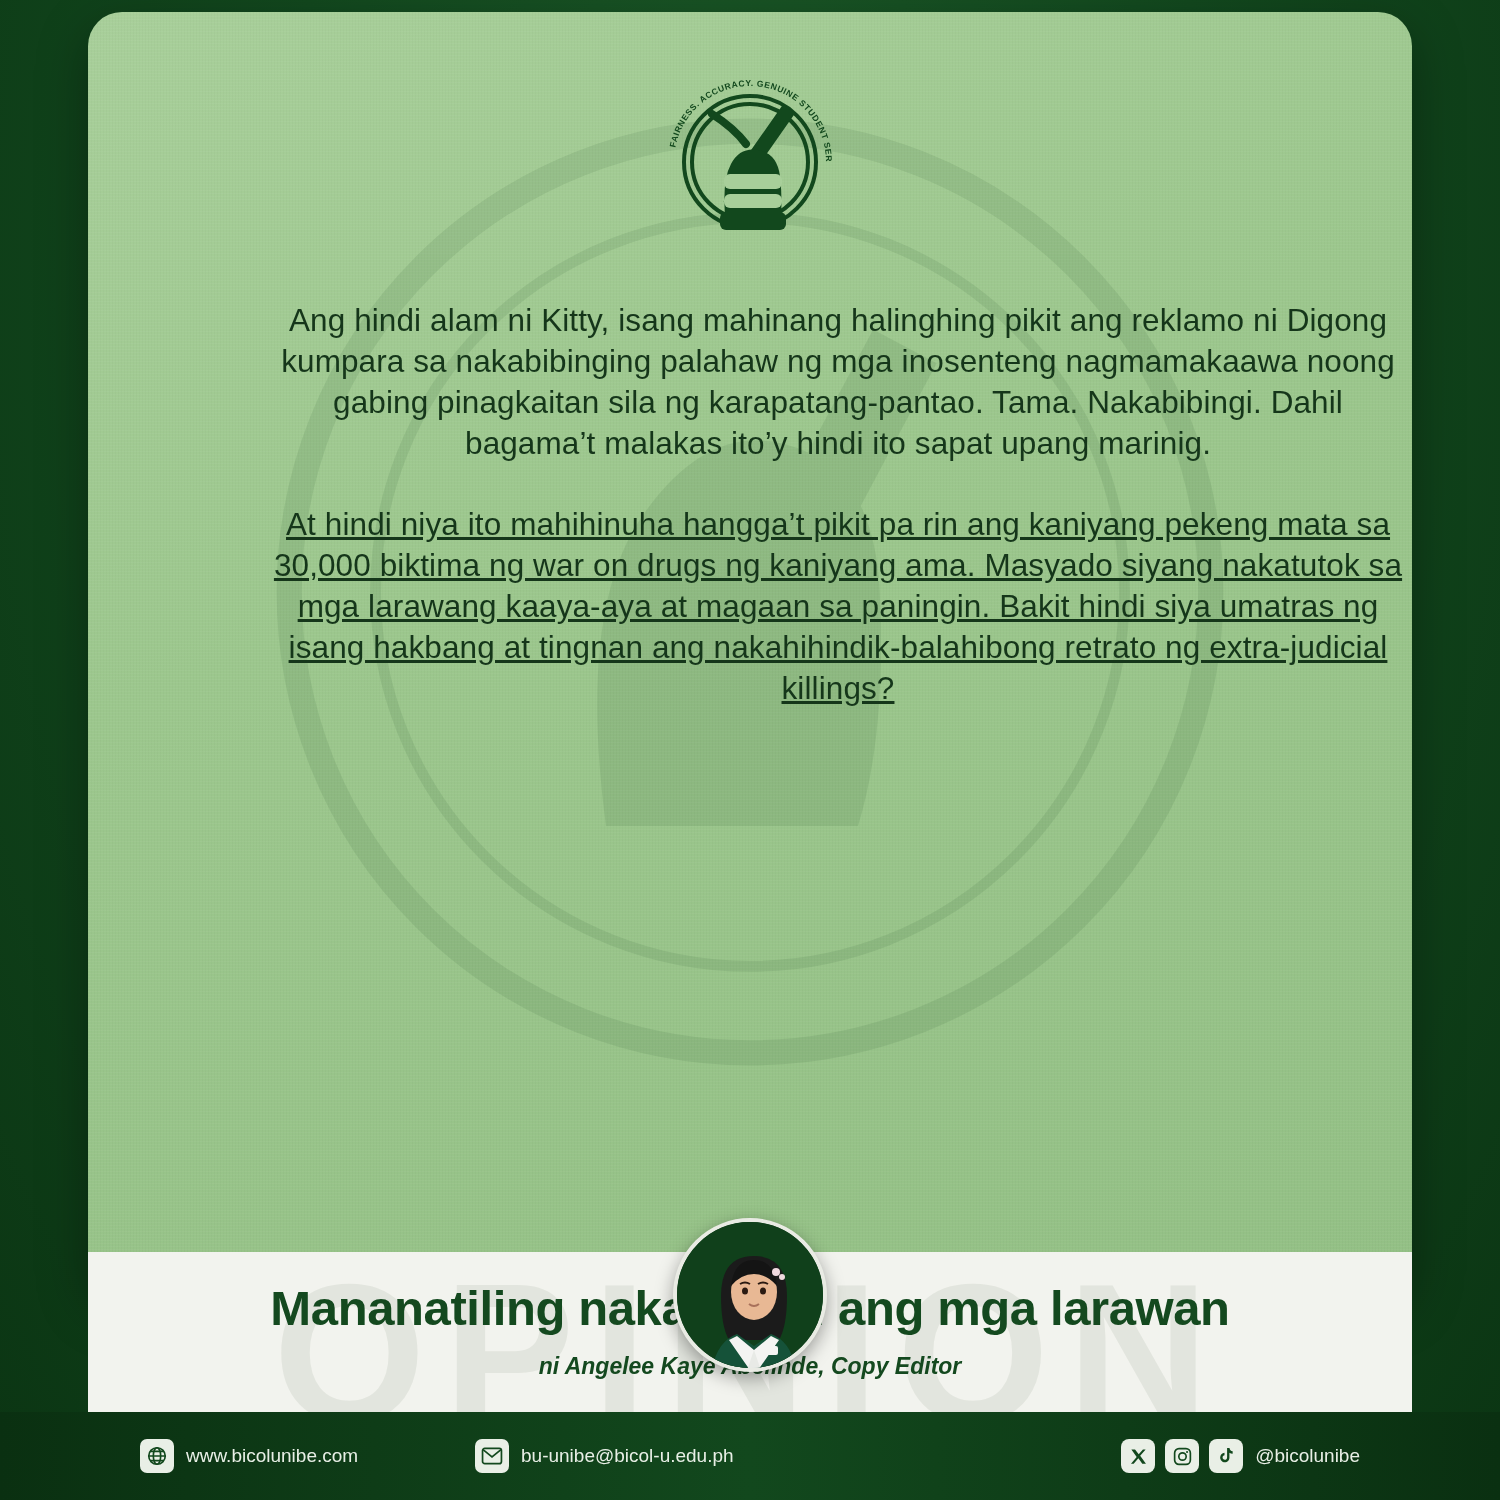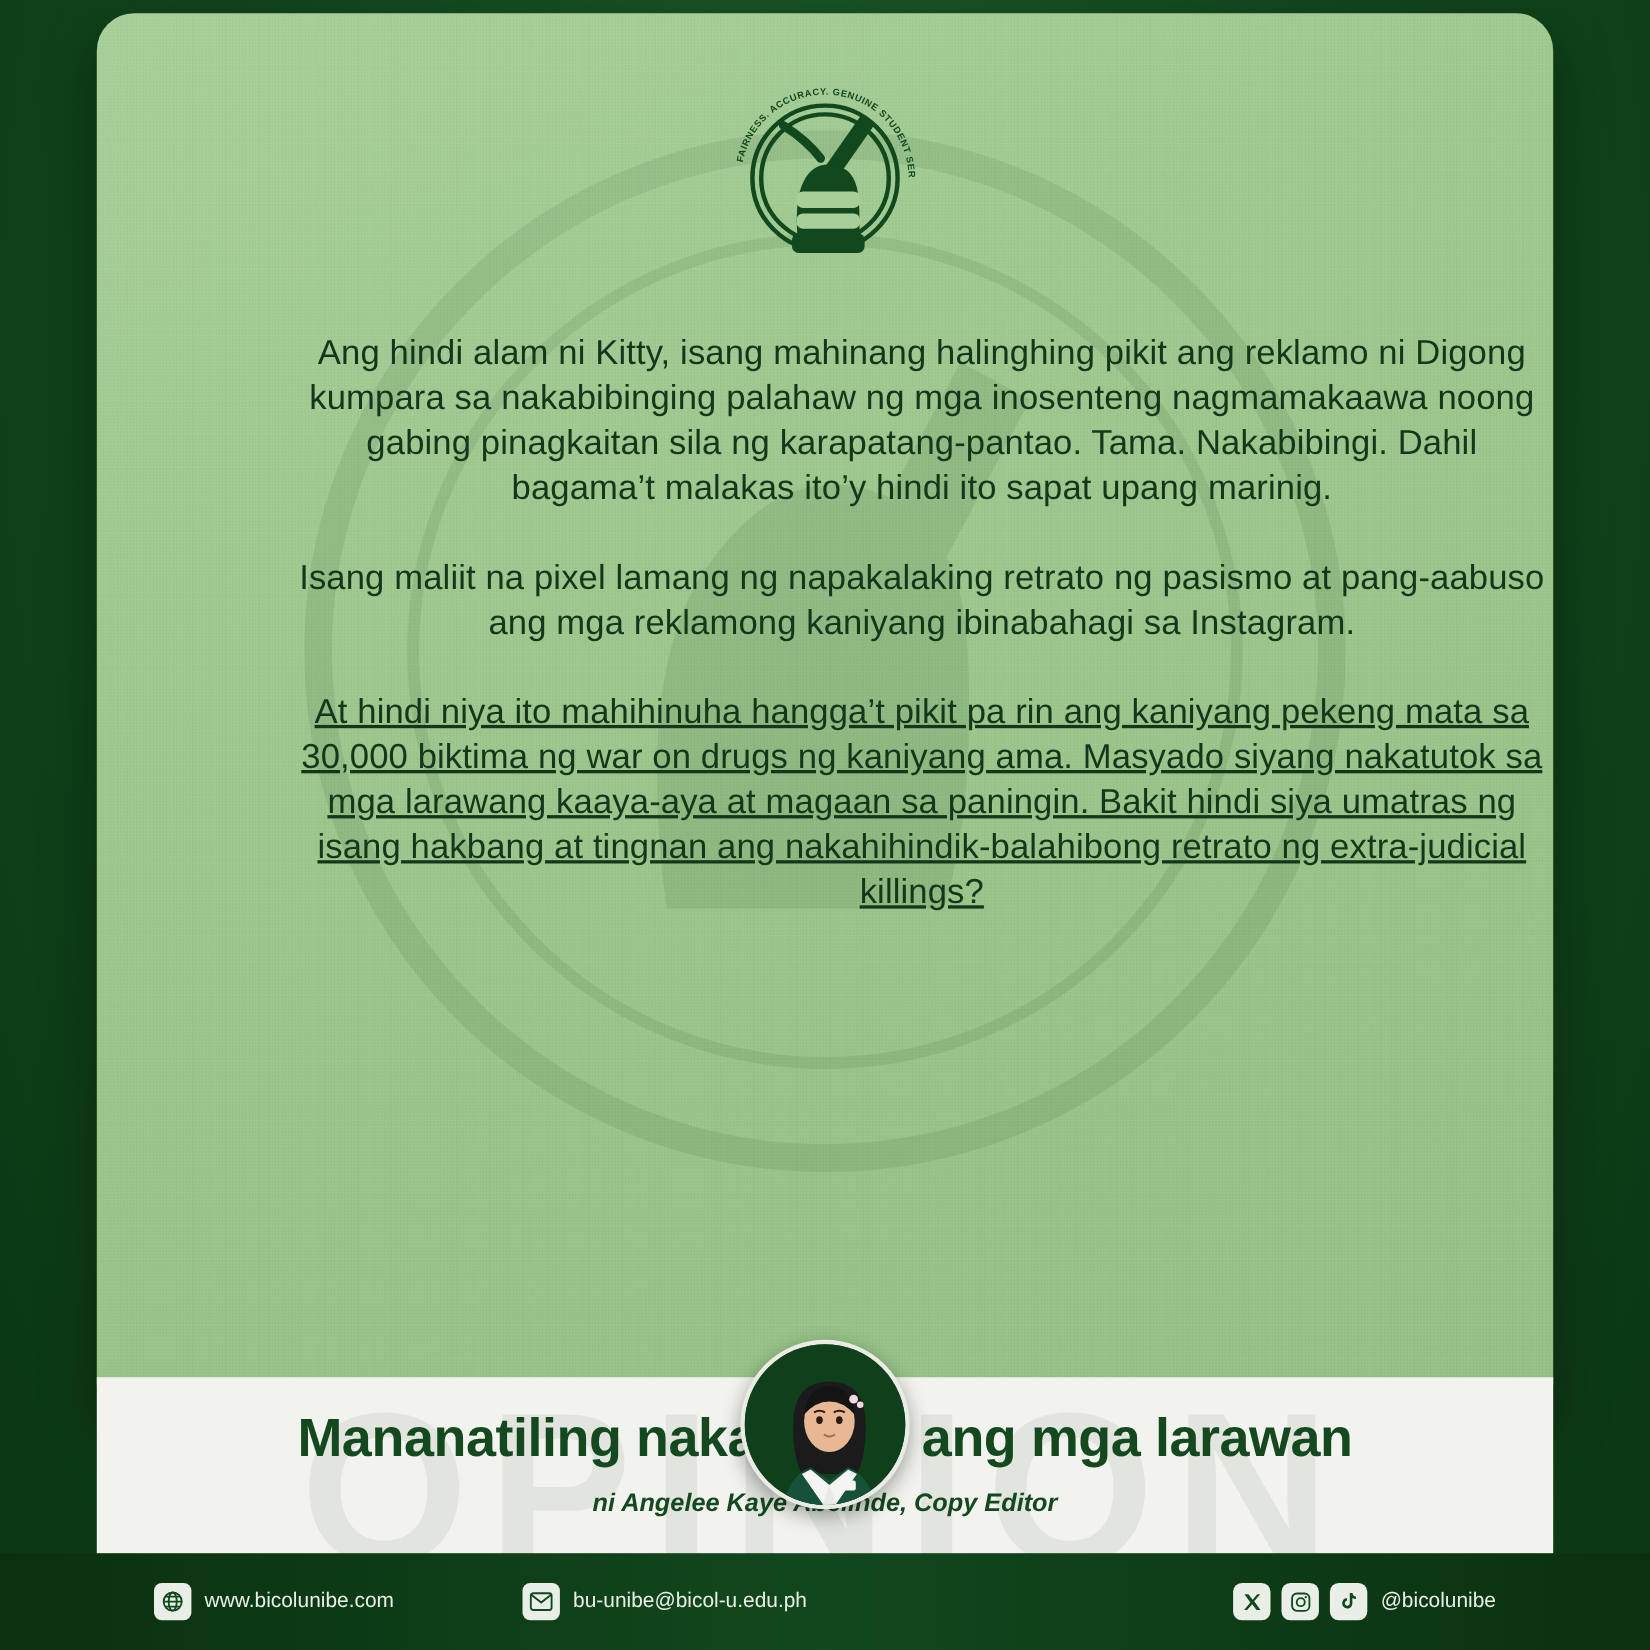--- a/index.html
+++ b/index.html
@@ -211,21 +211,20 @@
           <path d="M76 152 q-5-44 5-62 q9-17 27-14 q19 3 22 26 q3 28 0 50 z"></path>
           <rect x="74" y="100" width="58" height="15" rx="6" fill="#a8cf9a"></rect>
           <rect x="74" y="120" width="58" height="14" rx="6" fill="#a8cf9a"></rect>
           <rect x="70" y="138" width="66" height="18" rx="6"></rect>
         </g>
       </svg>
     </div>
 
     <div class="body-text">
       <p>Ang hindi alam ni Kitty, isang mahinang halinghing pikit ang reklamo ni Digong kumpara sa nakabibinging palahaw ng mga inosenteng nagmamakaawa noong gabing pinagkaitan sila ng karapatang-pantao. Tama. Nakabibingi. Dahil bagama’t malakas ito’y hindi ito sapat upang marinig.</p>
-      <p>Isang maliit na pixel lamang ng napakalaking retrato ng pasismo at pang-aabuso ang mga reklamong kaniyang ibinabahagi sa Instagram.</p>
       <p>At hindi niya ito mahihinuha hangga’t pikit pa rin ang kaniyang pekeng mata sa 30,000 biktima ng war on drugs ng kaniyang ama. Masyado siyang nakatutok sa mga larawang kaaya-aya at magaan sa paningin. Bakit hindi siya umatras ng isang hakbang at tingnan ang nakahihindik-balahibong retrato ng extra-judicial killings?</p>
     </div>
   </div>
 
   <div class="title-panel">
     <div class="panel-watermark">OPINION</div>
     <div class="headline">Mananatiling nakapaskil ang mga larawan</div>
     <div class="byline">ni Angelee Kaye Abelinde, Copy Editor</div>
   </div>
 

